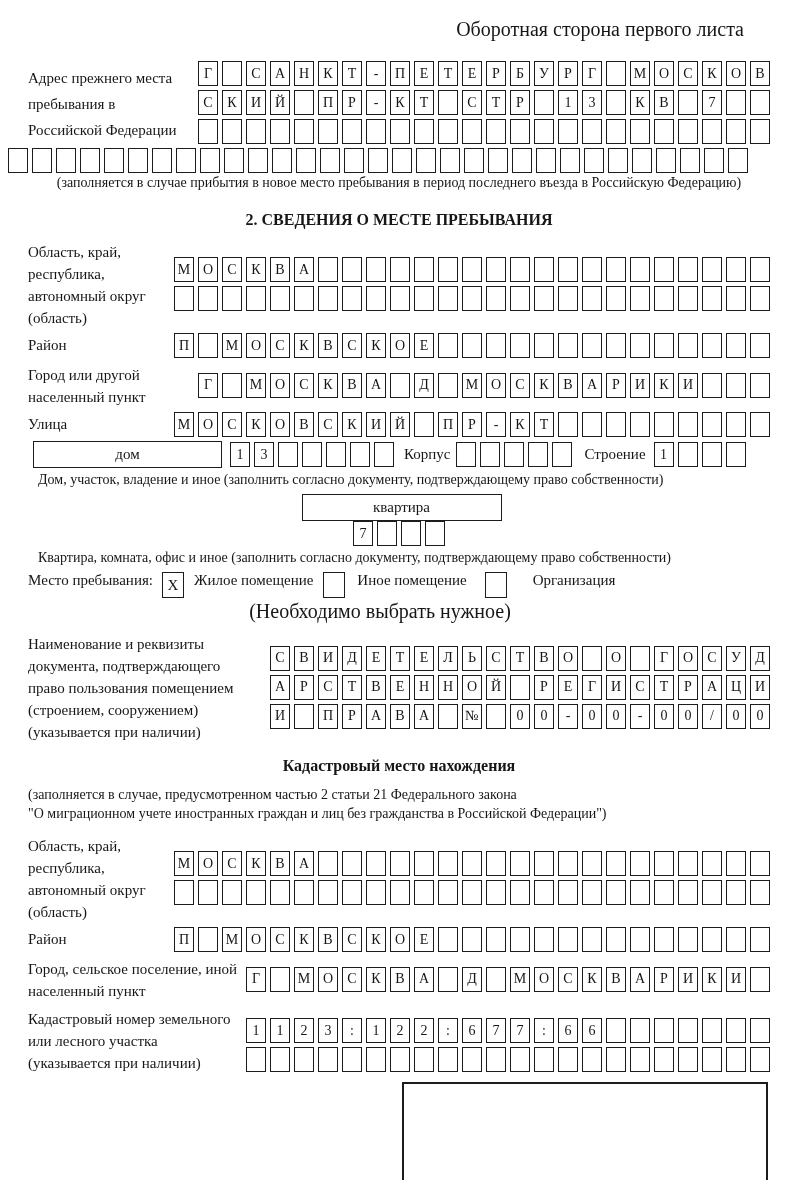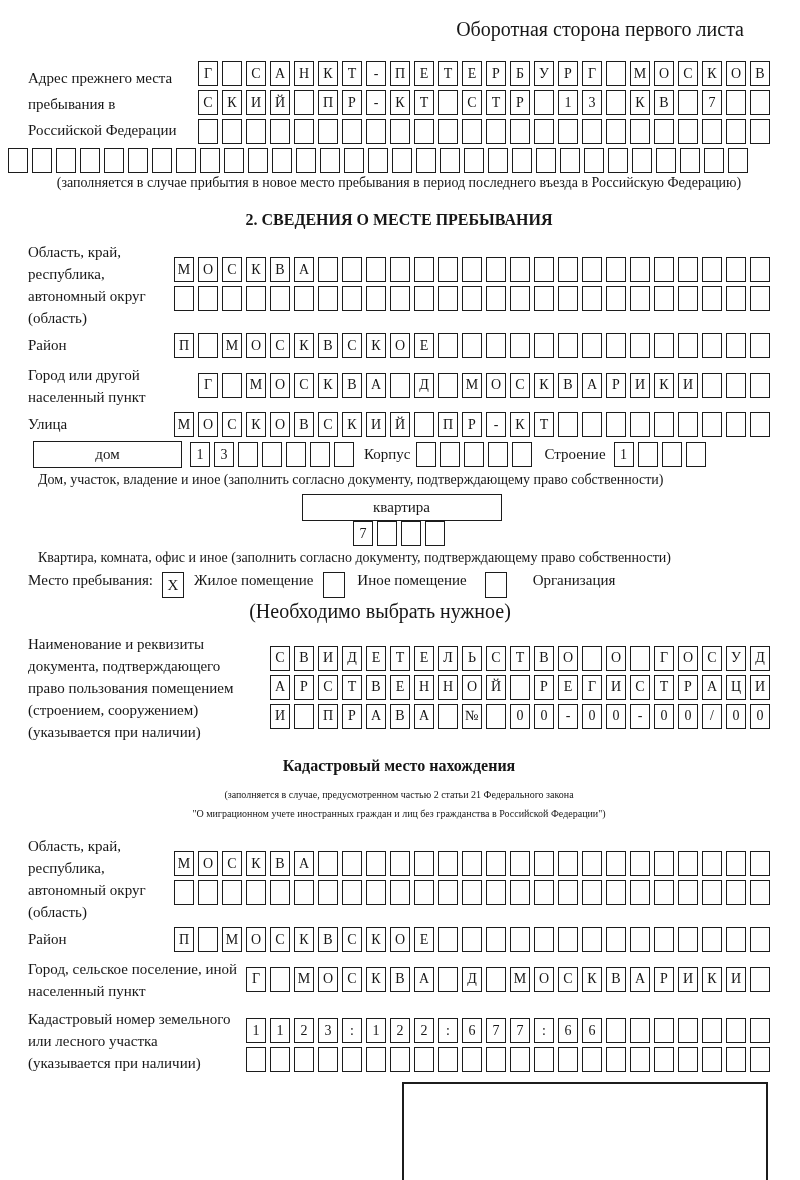--- a/index.html
+++ b/index.html
@@ -31,33 +31,33 @@
   .flabel{flex:1 1 auto;font-size:15px;line-height:22px;padding-right:8px;padding-top:2px;}
   .flabel.sl{line-height:25px;padding-top:0;}
   .flabel.addr{line-height:26px;}
 
   .pull{margin-left:-20px;margin-bottom:2px;}
   .note{ text-align:center;font-size:14px;margin:2px 0 6px 0;}
   .sect-title{text-align:center;font-weight:bold;font-size:16px;margin:20px 0 10px 0;}
 
   .wbox{border:1.6px solid #1c1c1c;box-sizing:border-box;height:27px;display:flex;
         align-items:center;justify-content:center;font-size:15px;}
-  .dom{width:149px;margin-left:5px;}
+  .dom{width:189px;margin-left:5px;}
   .kv{width:200px;margin-left:5px;}
   .ilabel{font-size:15px;line-height:27px;white-space:nowrap;}
   .caption{font-size:14px;margin:3px 0 6px 10px;}
 
   .stayrow{display:flex;align-items:flex-start;font-size:15px;margin:6px 0 0 0;}
   .cb{width:22px;height:26px;border:1.6px solid #1c1c1c;box-sizing:border-box;
       display:flex;align-items:center;justify-content:center;font-size:15px;}
   .staynote{font-size:20px;text-align:center;width:280px;margin:2px 0 8px 212px;}
 
   .doc-label{flex:1 1 auto;font-size:15px;line-height:22px;padding-right:10px;padding-top:2px;}
 
-  .fact-note{text-align:center;font-size:10px;line-height:19px;margin:2px 0 10px 0;}
+  .fact-note{font-size:14px;line-height:19px;margin:2px 0 10px 0;}
 
   .stampbox{width:366px;height:172px;border:2px solid #1c1c1c;box-sizing:border-box;
             margin:8px 2px 0 auto;}
   .gap6{height:6px;}
 </style>
 </head>
 <body>
 
 <div class="page">
 

